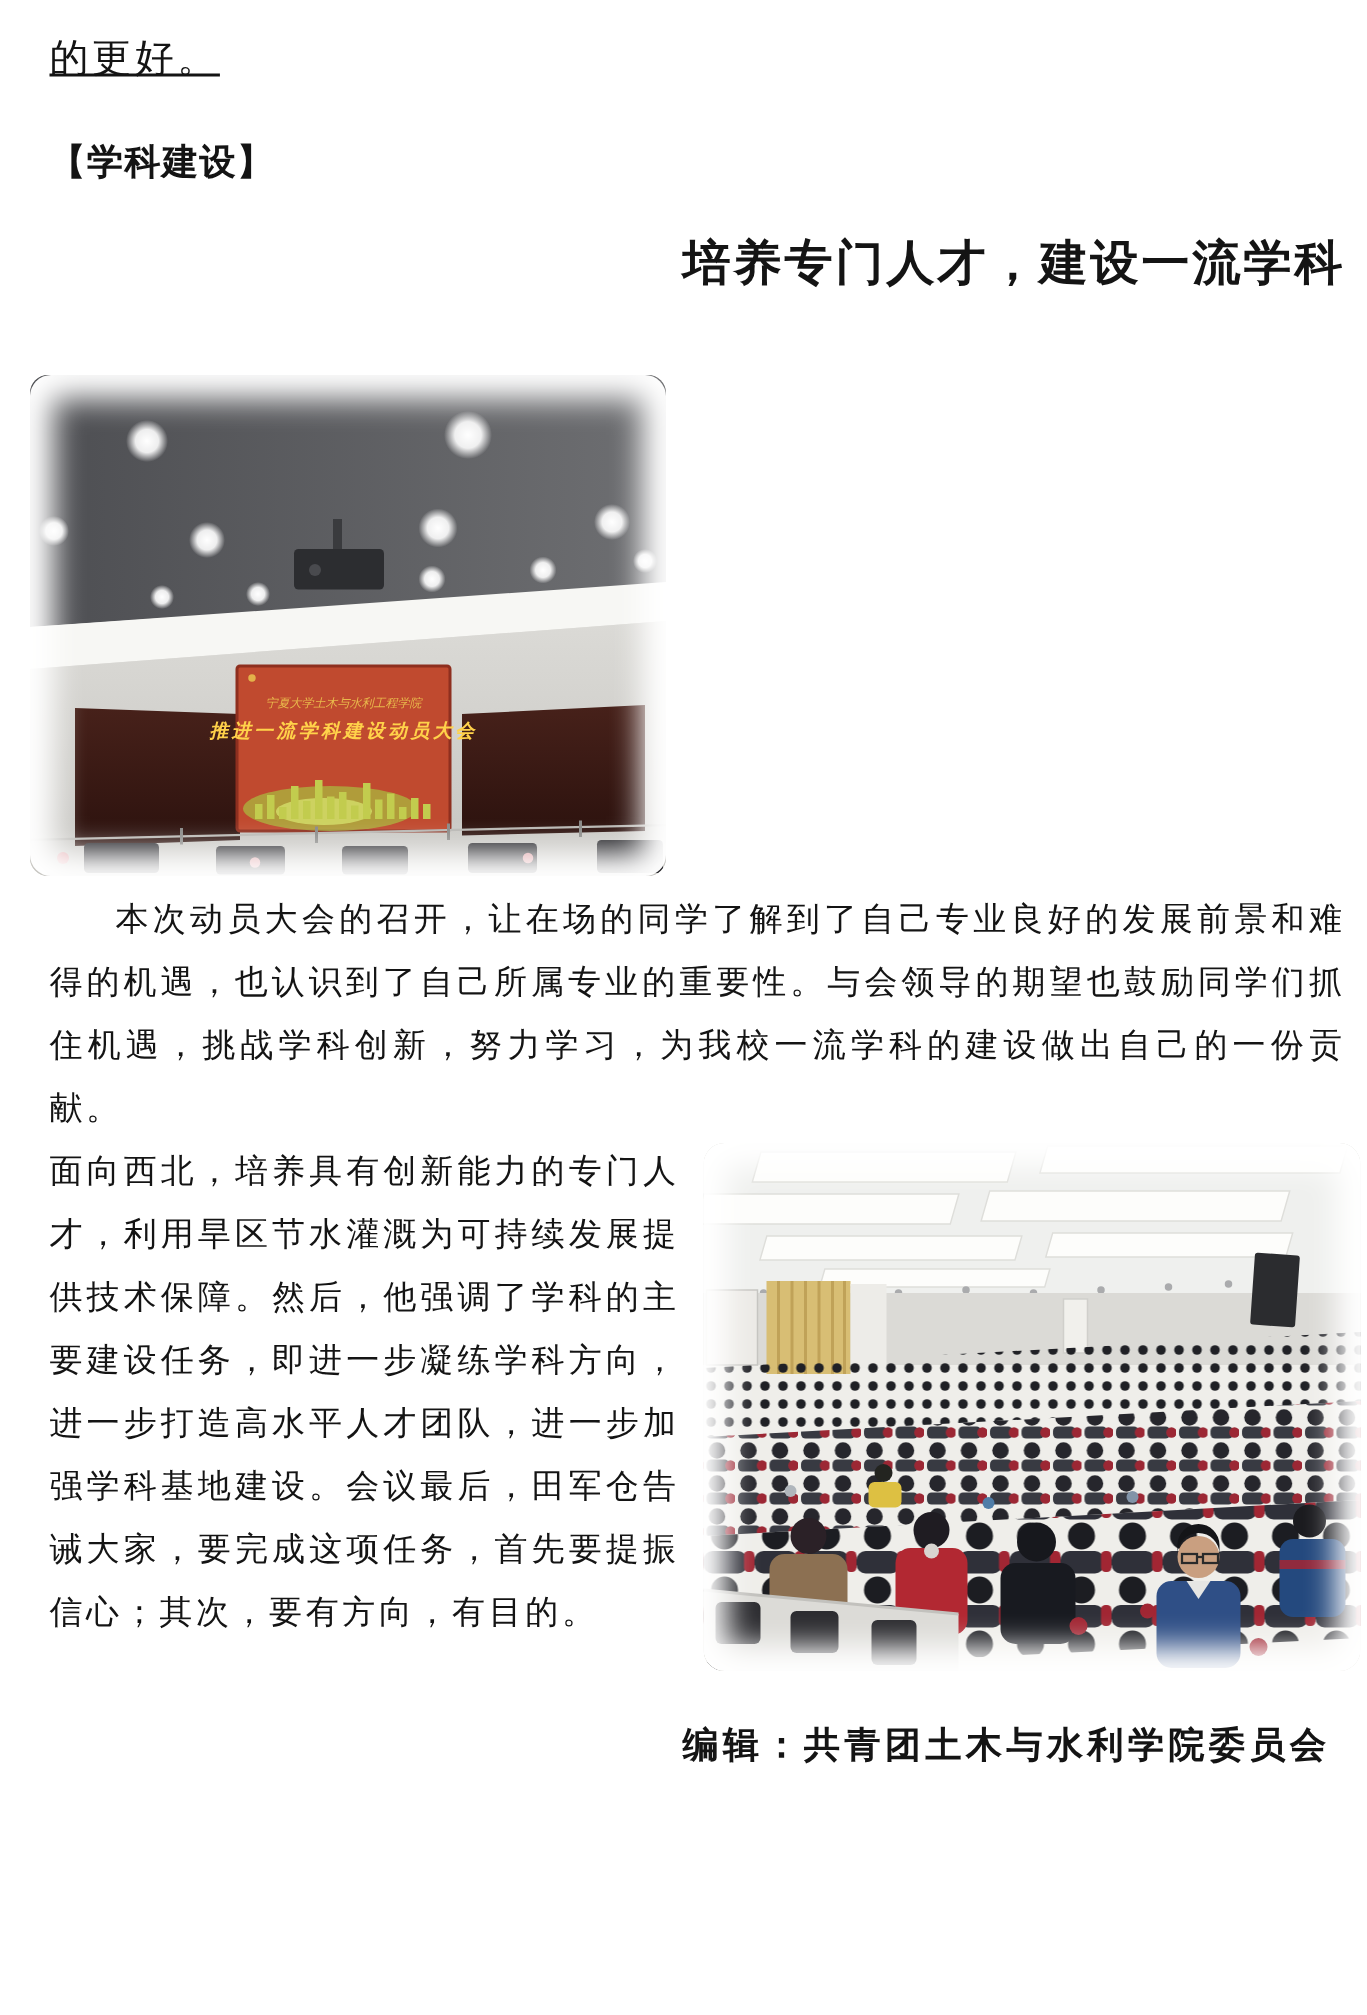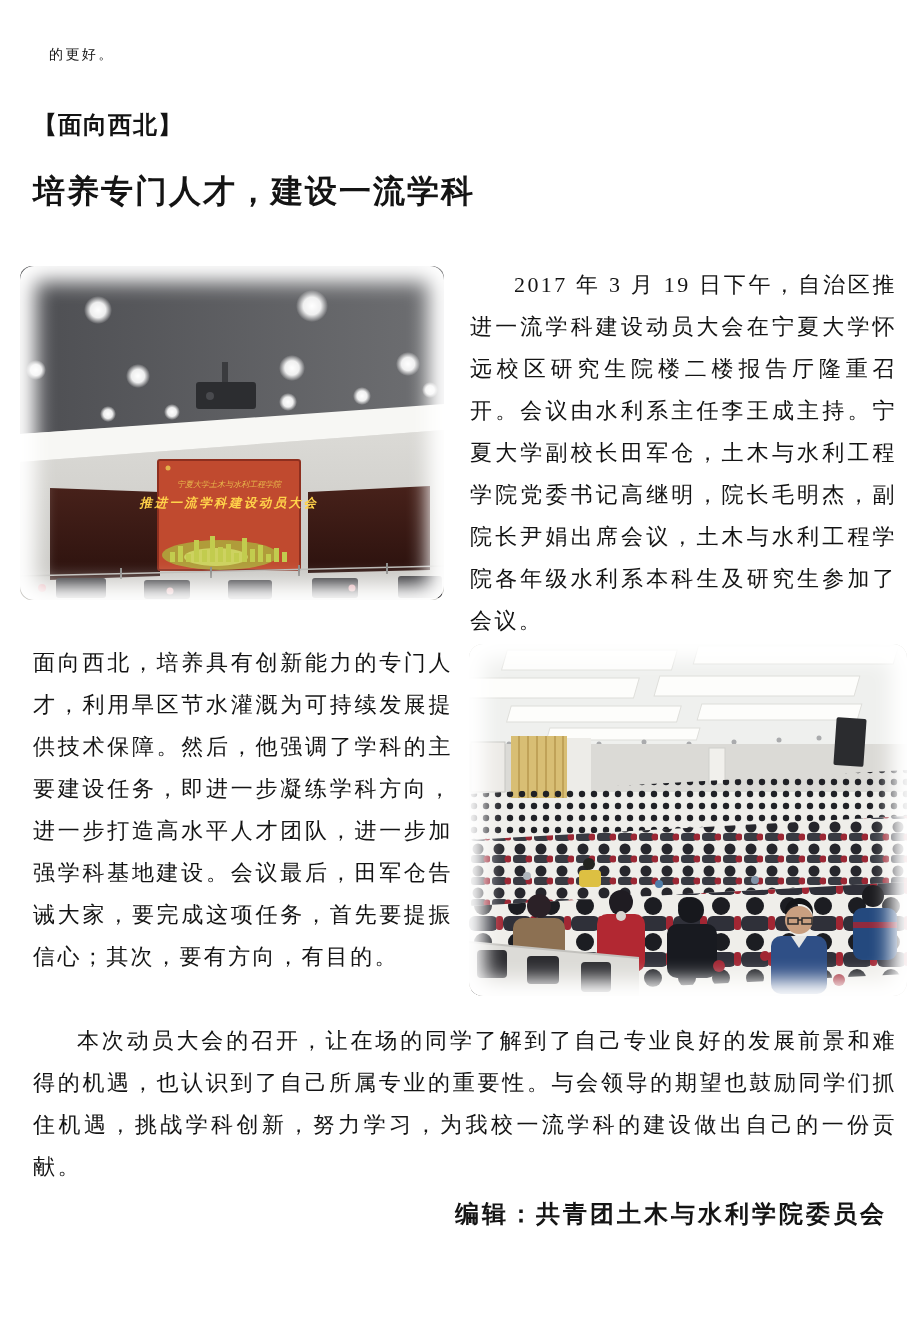--- a/index.html
+++ b/index.html
@@ -7,27 +7,27 @@
     position:relative;
     width:911px;height:1343px;
     box-sizing:border-box;
     padding:18px 14px 0 33px;
     background:#ffffff;
     font-family:"Liberation Serif","DejaVu Serif",serif;
     color:#141414;
     overflow:hidden;
   }
   .intro{
-    margin:16px;font-size:14px;line-height:42px;letter-spacing:2.4px;
+    margin:0;font-size:26px;line-height:42px;letter-spacing:2.4px;text-decoration:underline;
   }
   .section{
     margin:30px 0 0 0;font-size:24px;font-weight:bold;line-height:38px;letter-spacing:1px;
   }
   .title{
-    margin:24px 0 0 0;font-size:32px;font-weight:bold;text-align:left;
+    margin:24px 0 0 0;font-size:32px;font-weight:bold;text-align:right;
     line-height:46px;letter-spacing:2px;
   }
   .article{margin-top:50px;}
   .para{
     margin:0;font-size:22px;line-height:42px;letter-spacing:2.4px;
     text-align:justify;text-justify:inter-ideograph;
   }
   .indent{text-indent:2em;}
   .p1{min-height:344px;}
   .p2a{clear:left;min-height:126px;}
@@ -56,21 +56,21 @@
     text-align:right;padding-right:10px;
   }
 </style>
 </head>
 <body>
 
 <div class="page">
 
   <p class="intro">的更好。</p>
 
-  <p class="section">【面向西北】</p>
+  <p class="section">【学科建设】</p>
 
   <h1 class="title">培养专门人才，建设一流学科</h1>
 
   <div class="article">
 
     <p class="para indent p1">
       <span class="photo photo1">
         <svg viewBox="0 0 424 334" preserveAspectRatio="none">
           <defs>
             <linearGradient id="cg" x1="0" y1="0" x2="1" y2="0">
@@ -158,23 +158,25 @@
               <rect x="378" y="310" width="44" height="22" rx="3"></rect>
             </g>
             <g fill="#d89096">
               <circle cx="22" cy="322" r="4"></circle>
                 <circle cx="150" cy="325" r="3.5"></circle>
                 <circle cx="332" cy="322" r="3.5"></circle>
             </g>
           </g>
         </svg>
         <span class="feather"></span>
-      </span><span>2017 年 3 月 19 日下午，自治区推进一流学科建设动员大会在宁夏大学怀远校区研究生院楼二楼报告厅隆重召开。会议由水利系主任李王成主持。宁夏大学副校长田军仓，土木与水利工程学院党委书记高继明，院长毛明杰，副院长尹娟出席会议，土木与水利工程学院各年级水利系本科生及研究生参加了会议。</span>
+      </span>
     </p>
 
+
+    <p class="para indent p3"><span>本次动员大会的召开，让在场的同学了解到了自己专业良好的发展前景和难得的机遇，也认识到了自己所属专业的重要性。与会领导的期望也鼓励同学们抓住机遇，挑战学科创新，努力学习，为我校一流学科的建设做出自己的一份贡献。</span></p>
 
     <p class="para p2b">
       <span class="photo photo2">
         <svg viewBox="0 0 438 352" preserveAspectRatio="none">
           <defs>
             <pattern id="pB" width="12" height="12" patternUnits="userSpaceOnUse">
               <circle cx="5" cy="6" r="3.2" fill="#202126"></circle>
             </pattern>
             <pattern id="pM" width="21" height="22" patternUnits="userSpaceOnUse">
               <circle cx="9" cy="7" r="5.5" fill="#26262c"></circle>
@@ -270,18 +272,16 @@
               <rect x="8" y="306" width="30" height="28" rx="4"></rect>
               <rect x="58" y="312" width="32" height="28" rx="4"></rect>
               <rect x="112" y="318" width="30" height="30" rx="4"></rect>
             </g>
           </g>
         </svg>
         <span class="feather"></span>
       </span><span>面向西北，培养具有创新能力的专门人才，利用旱区节水灌溉为可持续发展提供技术保障。然后，他强调了学科的主要建设任务，即进一步凝练学科方向，进一步打造高水平人才团队，进一步加强学科基地建设。会议最后，田军仓告诫大家，要完成这项任务，首先要提振信心；其次，要有方向，有目的。</span>
     </p>
 
-    <p class="para indent p3"><span>本次动员大会的召开，让在场的同学了解到了自己专业良好的发展前景和难得的机遇，也认识到了自己所属专业的重要性。与会领导的期望也鼓励同学们抓住机遇，挑战学科创新，努力学习，为我校一流学科的建设做出自己的一份贡献。</span></p>
-
     <p class="footer">编辑：共青团土木与水利学院委员会</p>
 
   </div>
 </div>
 
 </body></html>

